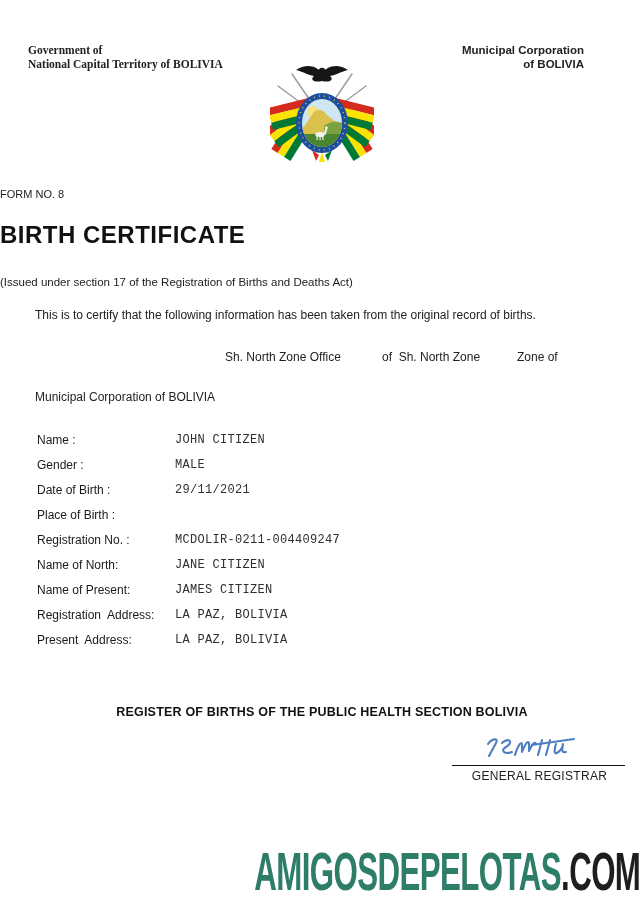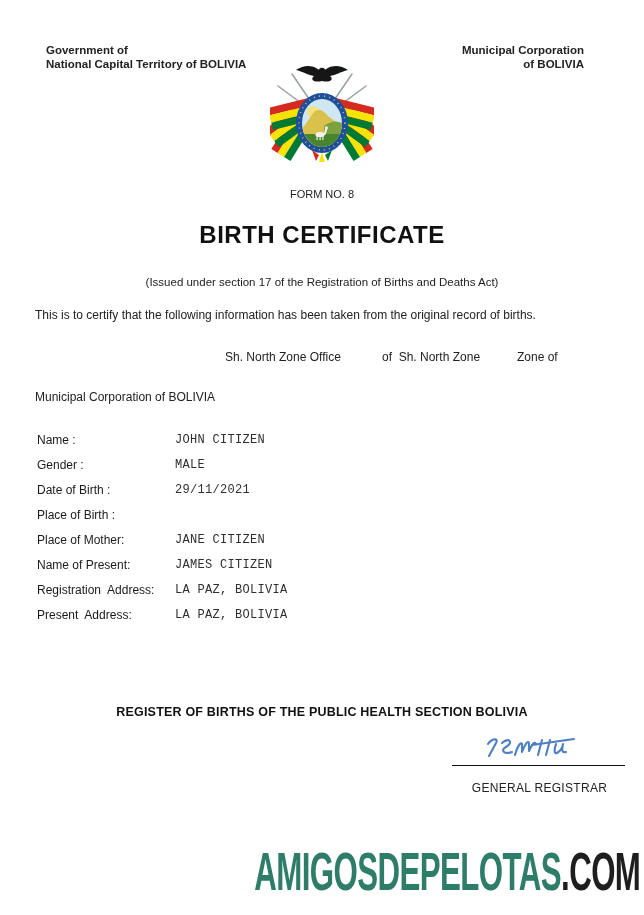--- a/index.html
+++ b/index.html
@@ -7,26 +7,26 @@
   body {
     width: 644px; height: 915px;
     font-family: "Liberation Sans", sans-serif;
     color: #1a1a1a;
     position: relative;
     overflow: hidden;
   }
   .page { position: absolute; inset: 0; background: #fff; }
 
   .hdr { position: absolute; top: 44px; font-size: 11.5px; font-weight: bold; line-height: 13.5px; color: #222; }
-  .hdr-left  { left: 46px; text-align: left; }
+  .hdr-left  { left: 28px; text-align: left; font-family: Liberation Serif, serif; }
   .hdr-right { right: 60px; text-align: right; }
 
   .emblem { position: absolute; left: 270px; top: 62px; }
 
-  .center-line { position: absolute; left: 0; width: 644px; text-align: center; }
+  .center-line { position: absolute; left: 0; width: 644px; }
   .form-no  { top: 188px; font-size: 11px; color: #222; }
   .title    { top: 221px; font-size: 24px; font-weight: bold; letter-spacing: 0.5px; color: #111; }
   .subtitle { top: 276px; font-size: 11.5px; color: #222; }
 
   .intro { position: absolute; left: 35px; top: 308px; font-size: 12px; color: #222; }
 
   .regline { position: absolute; left: 35px; top: 350px; width: 585px; height: 14px; font-size: 12px; color: #222; }
   .regline span { position: absolute; top: 0; white-space: pre; }
   .rl-1 { left: 0; }
   .rl-2 { left: 190px; }
@@ -49,21 +49,21 @@
 
   .footer-heading {
     position: absolute; left: 0; top: 705px; width: 644px;
     text-align: center; font-size: 12.5px; font-weight: bold; color: #111;
     letter-spacing: 0.2px;
   }
 
   .sig-block { position: absolute; left: 452px; top: 735px; width: 175px; }
   .sig-svg { display: block; margin: 0 auto; }
   .sig-line { border-top: 1.5px solid #111; margin-top: 2px; width: 173px; }
-  .sig-label { text-align: center; font-size: 12px; color: #222; margin-top: 15px; letter-spacing: 0.3px; }
+  .sig-label { text-align: center; font-size: 12px; color: #222; margin-top: 3px; letter-spacing: 0.3px; }
 
   .watermark {
     position: absolute; top: 845px; right: 4px;
     font-size: 53px; font-weight: bold; line-height: 1;
     letter-spacing: -1px; white-space: nowrap;
     transform: scaleX(0.59); transform-origin: 100% 0;
   }
   .wm-green { color: #2e7d68; }
   .wm-dark  { color: #1e1e1e; }
 </style>
@@ -154,21 +154,25 @@
       <span class="fvalue">MALE</span>
     </div>
     <div class="frow">
       <span class="flabel">Date of Birth :</span>
       <span class="fvalue">29/11/2021</span>
     </div>
     <div class="frow">
       <span class="flabel">Place of Birth :</span>
     </div>
     <div class="frow">
-      <span class="flabel">Place of Mother:</span>
+      <span class="flabel">Registration No. :</span>
+      <span class="fvalue">MCDOLIR-0211-004409247</span>
+    </div>
+    <div class="frow">
+      <span class="flabel">Name of North:</span>
       <span class="fvalue">JANE CITIZEN</span>
     </div>
     <div class="frow">
       <span class="flabel">Name of Present:</span>
       <span class="fvalue">JAMES CITIZEN</span>
     </div>
     <div class="frow">
       <span class="flabel">Registration  Address:</span>
       <span class="fvalue">LA PAZ, BOLIVIA</span>
     </div>

